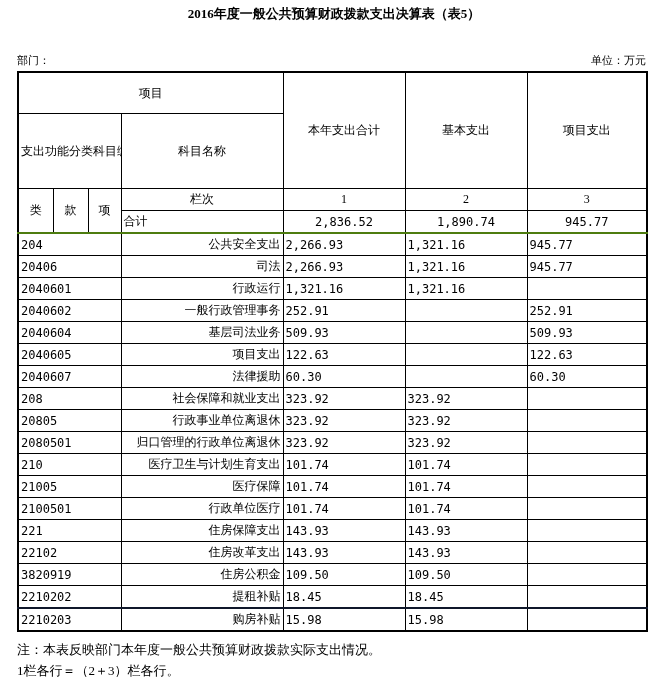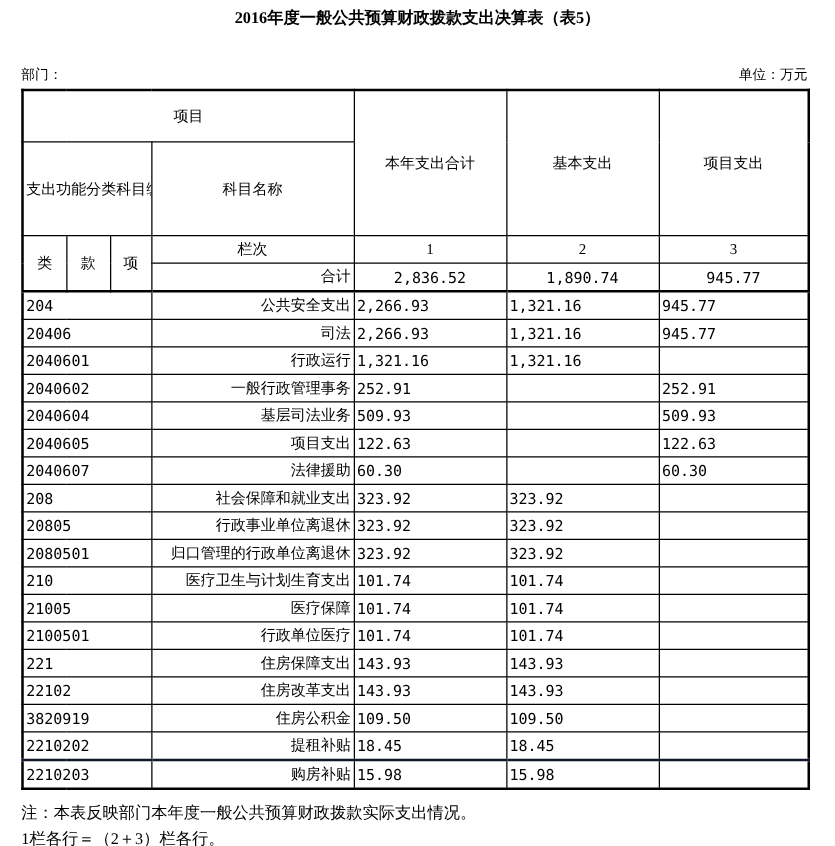--- a/index.html
+++ b/index.html
@@ -40,24 +40,24 @@
   tr.hr2 td { height:74px; }
   tr.hr3 td, tr.hr4 td, tbody tr td { height:21px; }
 
   thead td { text-align:center; }
   td.wrapcell { white-space:normal; padding:0 6px; line-height:15px; }
 
   td.code  { text-align:left; padding-left:3px;  font-family:"DejaVu Sans Mono","Liberation Mono",monospace; font-size:12px; }
   td.name  { text-align:right; padding-left:4px; }
   td.name.indent { padding-left:15px;font-family:Liberation Mono, monospace; }
   td.num   { padding-right:3px; font-family:"DejaVu Sans Mono","Liberation Mono",monospace; font-size:12px; }
-  td.center{ text-align:right; }
+  td.center{ text-align:left; }
 
   
-  tbody tr:first-child td { border-top:2px solid #000000; }
+  tbody tr:first-child td { border-top:2px solid #4d7c0f; }
   
   tbody tr.thick-top td { border-top:2px solid #0f172a; }
 
   .notes {
     position:absolute; top:639px; left:17px; width:640px;
     font-size:13px; line-height:21px;
   }
 </style>
 </head>
 <body>

